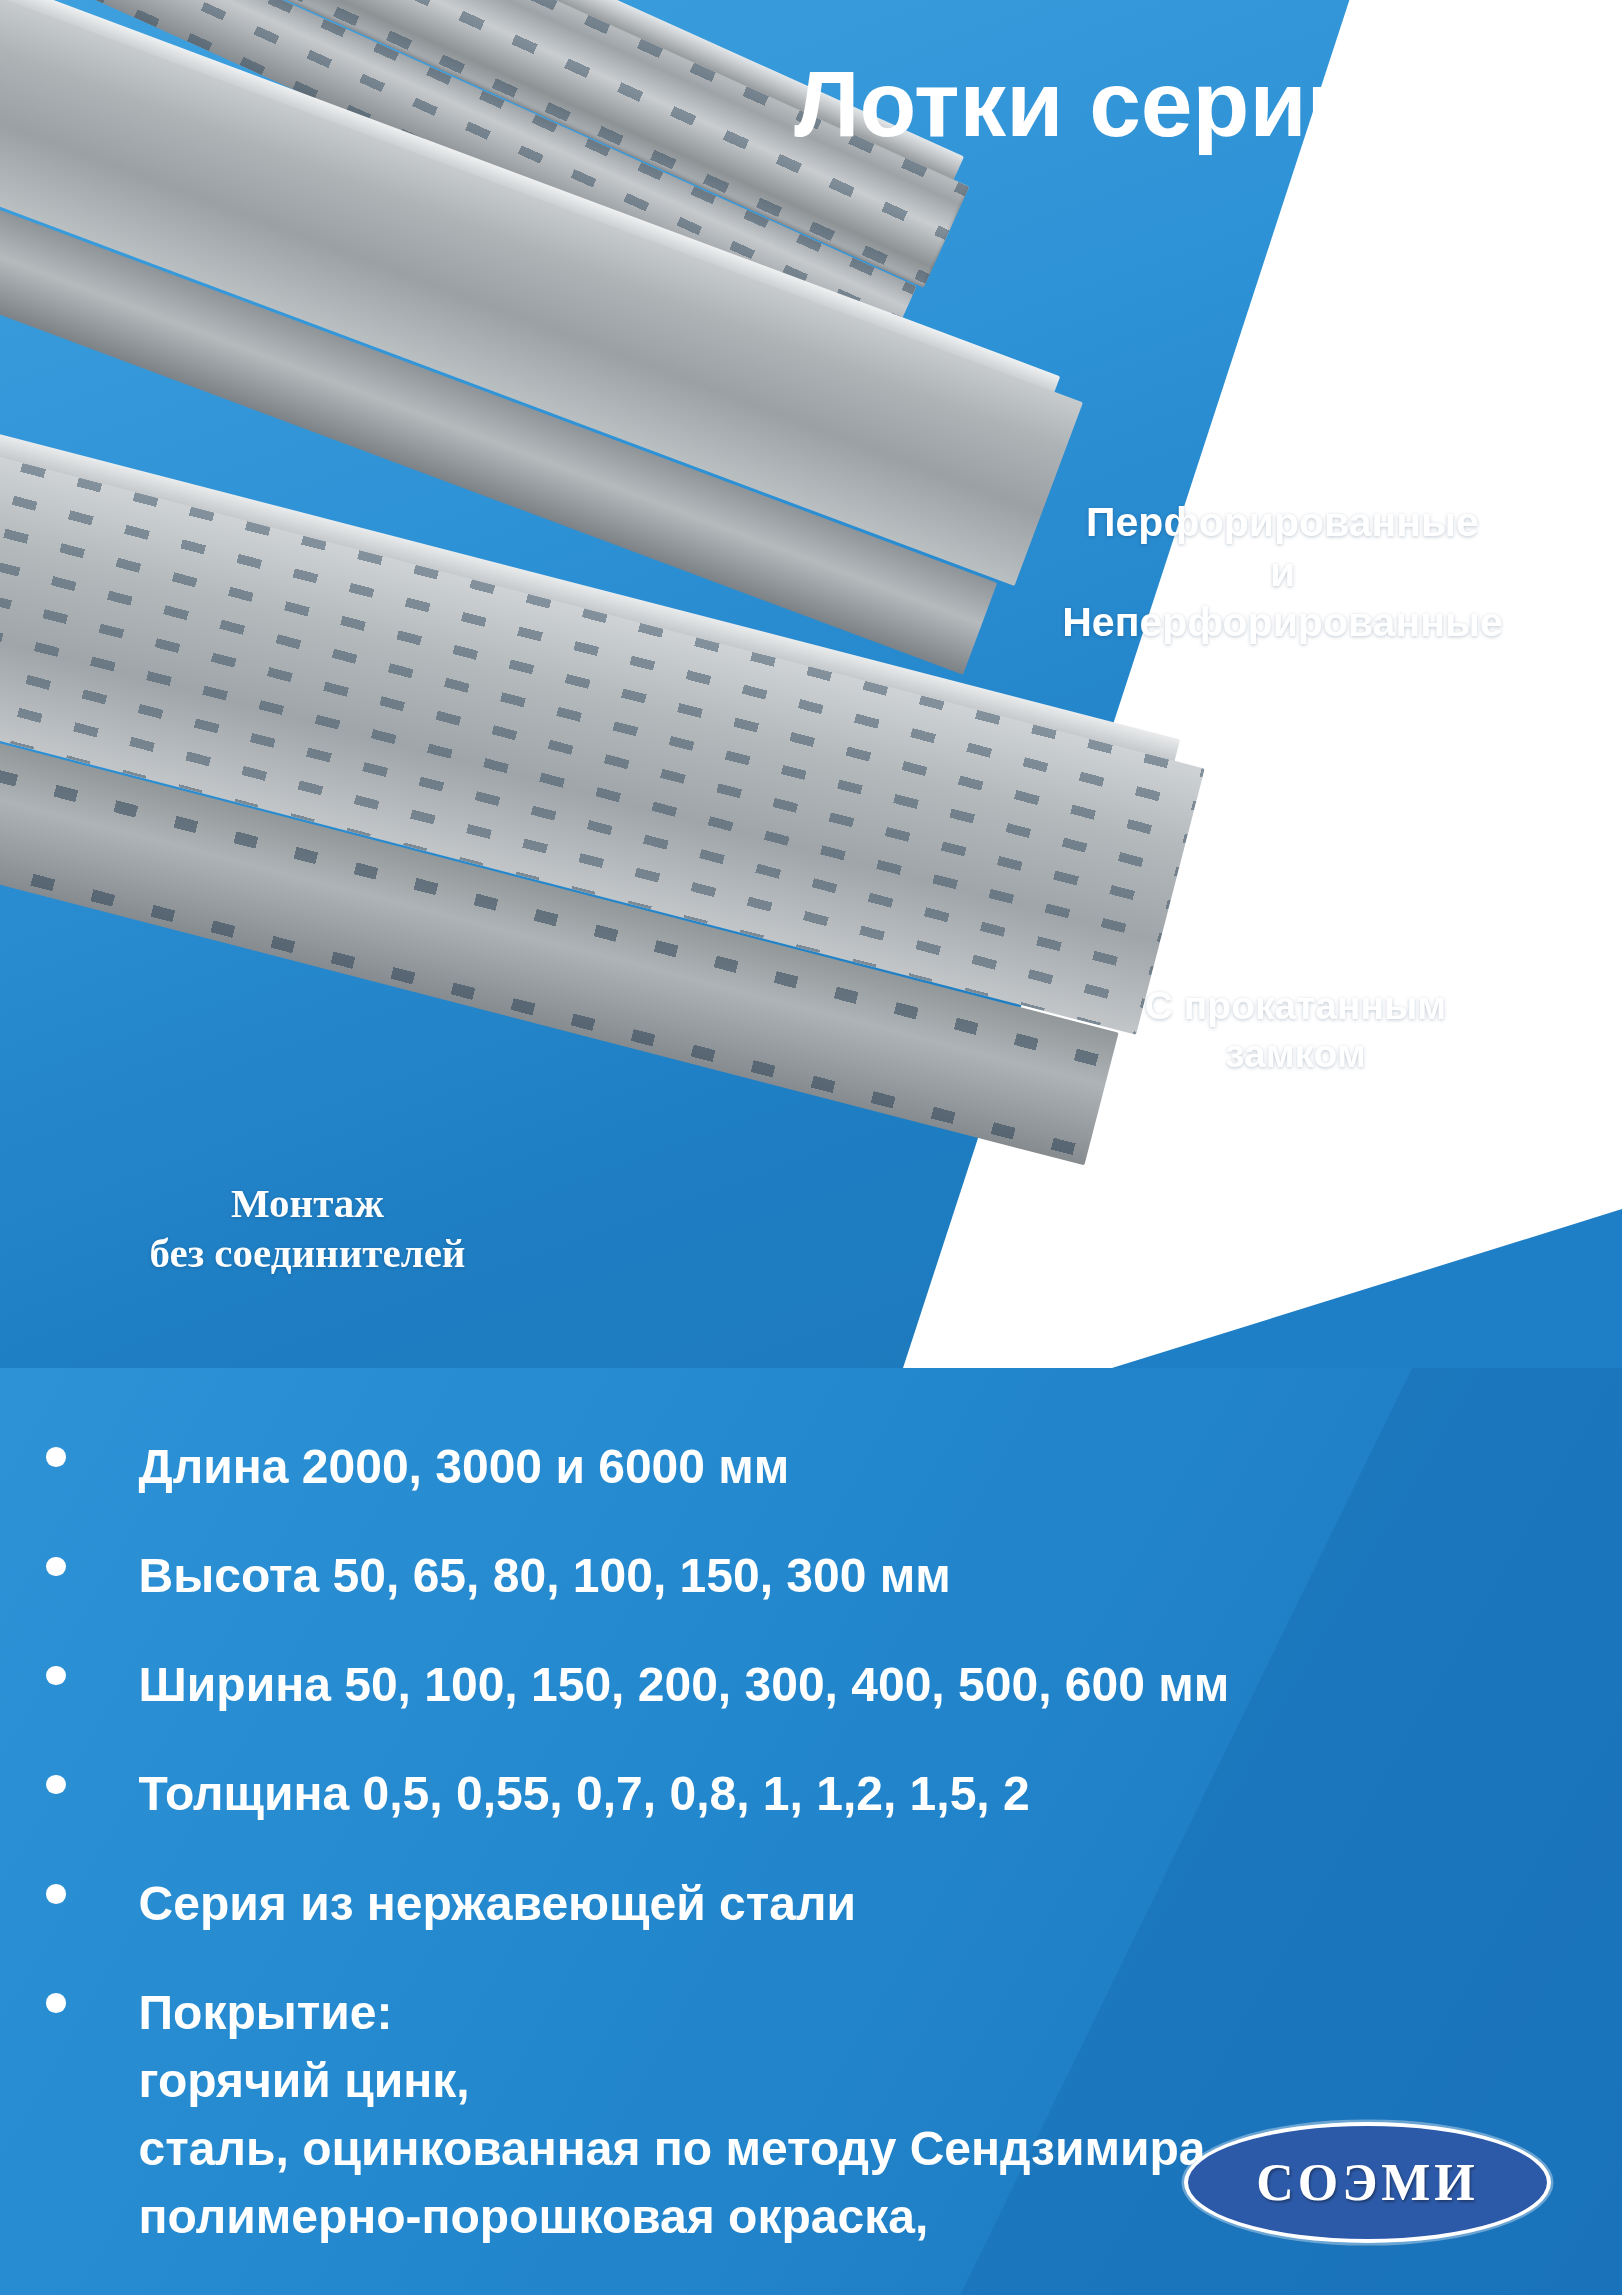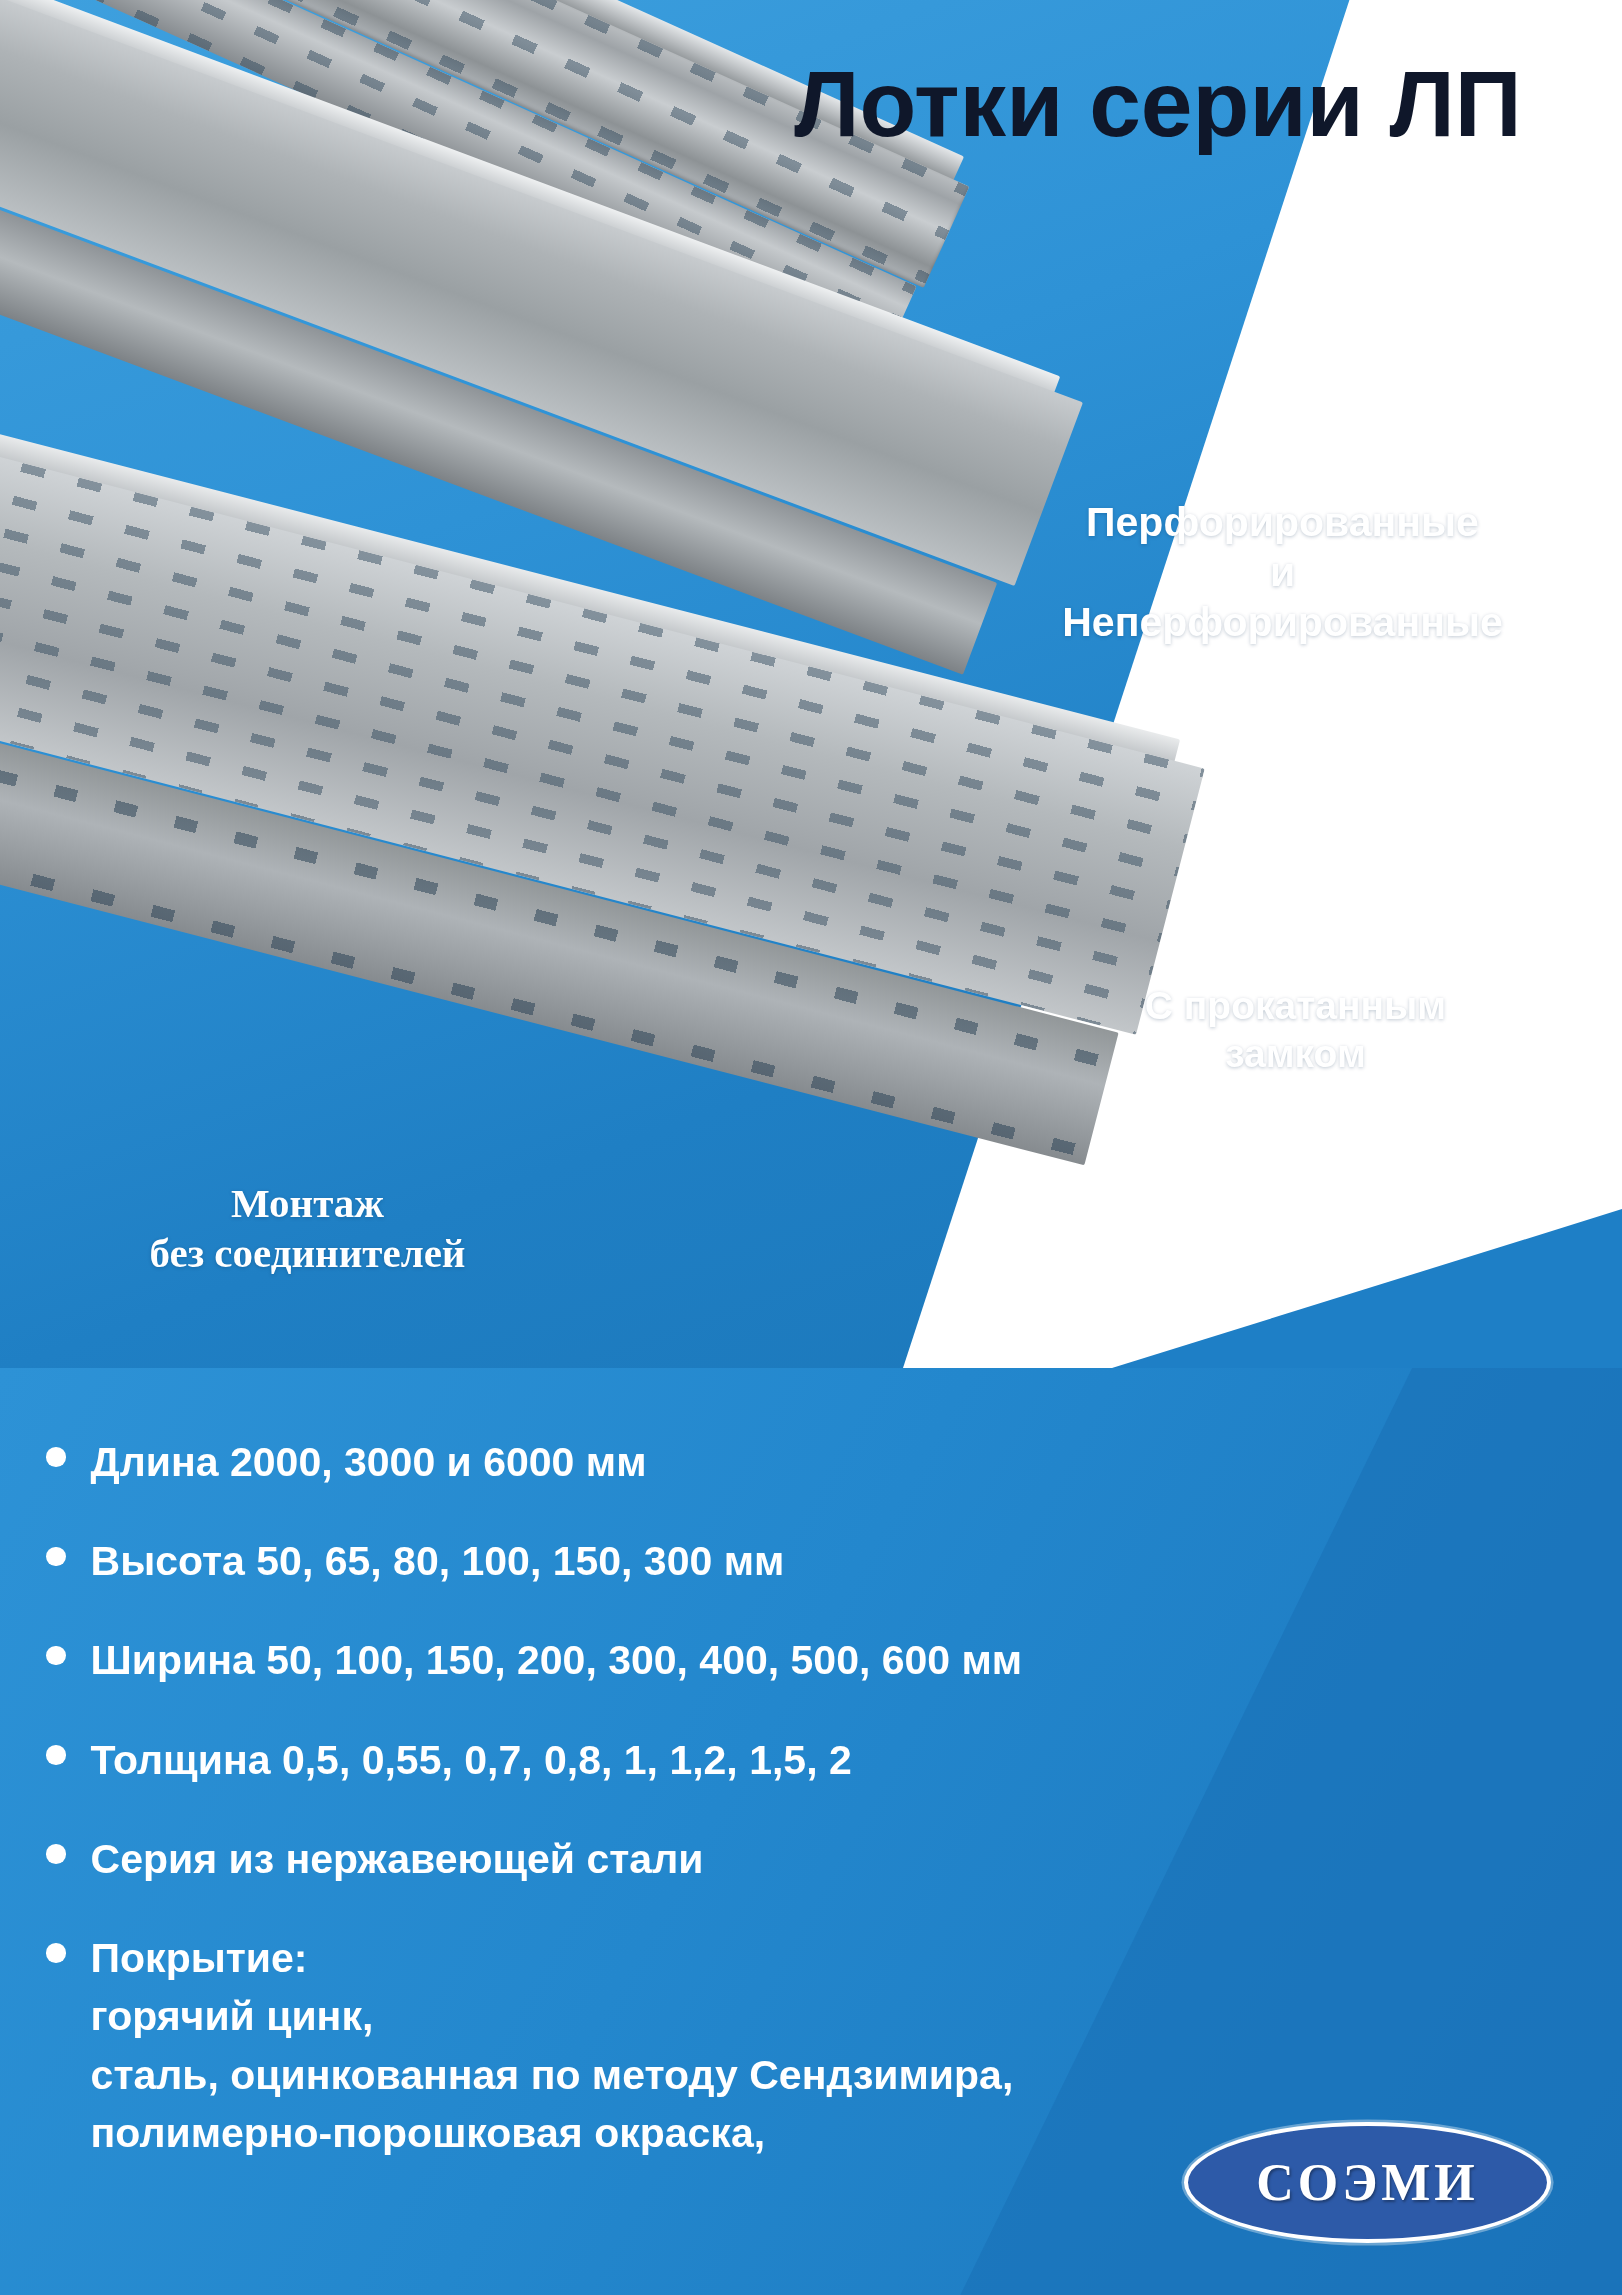--- a/index.html
+++ b/index.html
@@ -171,21 +171,21 @@
         rgba(0,0,0,0) 38px, rgba(0,0,0,0) 92px);
   }
 
   
   .hero-title {
     position: absolute;
     right: 59px;
     top: 52px;
     width: 812px;
     text-align: center;
-    color: #0f172a;
+    color: #ffffff;
     font-weight: bold;
     font-size: 93px;
     line-height: 1.12;
     letter-spacing: 0px;
   }
   .label {
     position: absolute;
     color: #ffffff;
     font-weight: bold;
     text-align: center;
@@ -248,23 +248,24 @@
     width: 19.6px;
     height: 19.6px;
     border-radius: 50%;
     background: #ffffff;
     margin-top: 14.4px;
     margin-right: 25px;
   }
   .spec-text {
     color: #ffffff;
     font-weight: bold;
-    font-size: 41px;
+    font-size: 48px;
     line-height: 1.42;
     white-space: pre-line;
+    margin-left: 48px;
   }
 
   
   .logo {
     position: absolute;
     right: 72px;
     bottom: 52px;
     width: 367px;
     height: 121px;
   }

